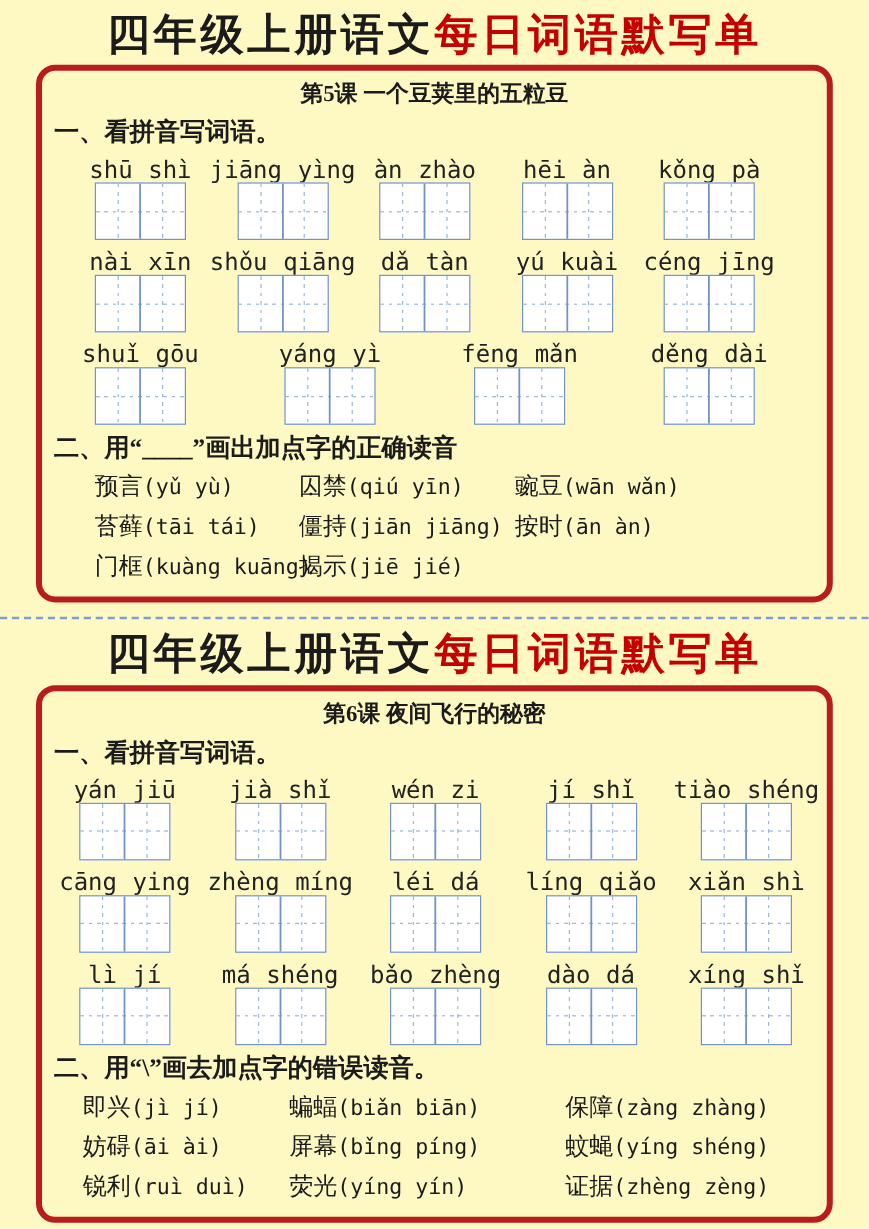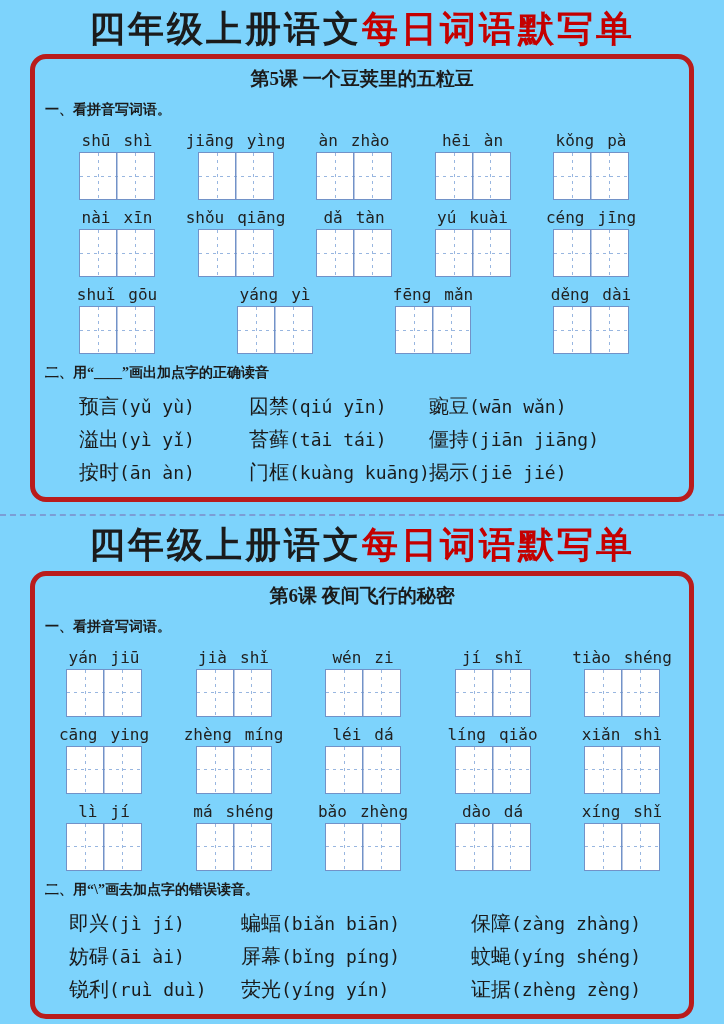--- a/index.html
+++ b/index.html
@@ -1,33 +1,33 @@
 <!DOCTYPE html>
 <html><head>
 <meta charset="utf-8">
 <style>
   * { margin:0; padding:0; box-sizing:border-box; }
   html,body { background:#ffffff; }
   .page {
     position:relative; width:724px; height:1024px; overflow:hidden;
-    background:#7dd3fc; color:#1b1b1b;
+    background:#fef9c3; color:#1b1b1b;
     font-family:"Liberation Serif","DejaVu Serif",serif;
   }
   .titleline { text-align:center; font-size:36px; font-weight:700; letter-spacing:3px; line-height:1.18; margin-top:8px; }
   .tr { color:#c40000; }
   .sheet { border:5px solid #b91c1c; border-radius:16px; margin:4px 30px 0; padding:7px 0 11px; }
   .lesson { text-align:center; font-weight:700; font-size:19px; line-height:25px; }
-  .h { font-weight:700; font-size:14px; line-height:26px; margin:6px 0 0 10px; }
+  .h { font-weight:700; font-size:21px; line-height:26px; margin:6px 0 0 10px; }
   .blank { letter-spacing:0px; font-weight:700; }
   .prow { display:flex; justify-content:space-between; margin-top:7px; }
   .s1 .prow { margin-left:44px; width:550px; }
   .s2 .prow { margin-left:31px; width:594px;gap:16px; }
   .pg { width:76px; display:flex; flex-direction:column; align-items:center; }
   .py { display:flex; gap:13px; white-space:nowrap; justify-content:center;
-        font-family:"DejaVu Sans Mono",monospace; font-size:16px; line-height:22px; color:#222; }
+        font-family:"DejaVu Sans Mono",monospace; font-size:20px; line-height:22px; color:#222; }
   .gb {
     width:76px; height:48px; border:1.5px solid #7292c8; background-color:#fff;
     background-image:
       linear-gradient(#7292c8,#7292c8),
       repeating-linear-gradient(to bottom,#98b6e0 0 3px,transparent 3px 7px),
       repeating-linear-gradient(to bottom,#98b6e0 0 3px,transparent 3px 7px),
       repeating-linear-gradient(to right,#98b6e0 0 3px,transparent 3px 7px);
     background-repeat:no-repeat;
     background-size:1.5px 100%, 1px 100%, 1px 100%, 100% 1px;
     background-position:50% 0, 25% 0, 75% 0, 0 50%;
@@ -160,21 +160,20 @@
           <div class="gb"></div>
         </div>
     </div>
 
     <div class="h h2"><span>二、用“</span><span class="blank">____</span><span>”画出加点字的正确读音</span></div>
 
     <div class="wgrid">
       <div class="we"><span><span></span><span class="du">预</span><span>言</span></span><span class="wp">(yǔ yù)</span></div>
       <div class="we"><span><span></span><span class="du">囚</span><span>禁</span></span><span class="wp">(qiú yīn)</span></div>
       <div class="we"><span><span></span><span class="du">豌</span><span>豆</span></span><span class="wp">(wān wǎn)</span></div>
-      <div class="we"><span><span></span><span class="du">溢</span><span>出</span></span><span class="wp">(yì yǐ)</span></div>
       <div class="we"><span><span></span><span class="du">苔</span><span>藓</span></span><span class="wp">(tāi tái)</span></div>
       <div class="we"><span><span></span><span class="du">僵</span><span>持</span></span><span class="wp">(jiān jiāng)</span></div>
       <div class="we"><span><span></span><span class="du">按</span><span>时</span></span><span class="wp">(ān àn)</span></div>
       <div class="we"><span><span>门</span><span class="du">框</span><span></span></span><span class="wp">(kuàng kuāng)</span></div>
       <div class="we"><span><span></span><span class="du">揭</span><span>示</span></span><span class="wp">(jiē jié)</span></div>
     </div>
   </div>
 
   <hr class="divider">
 

